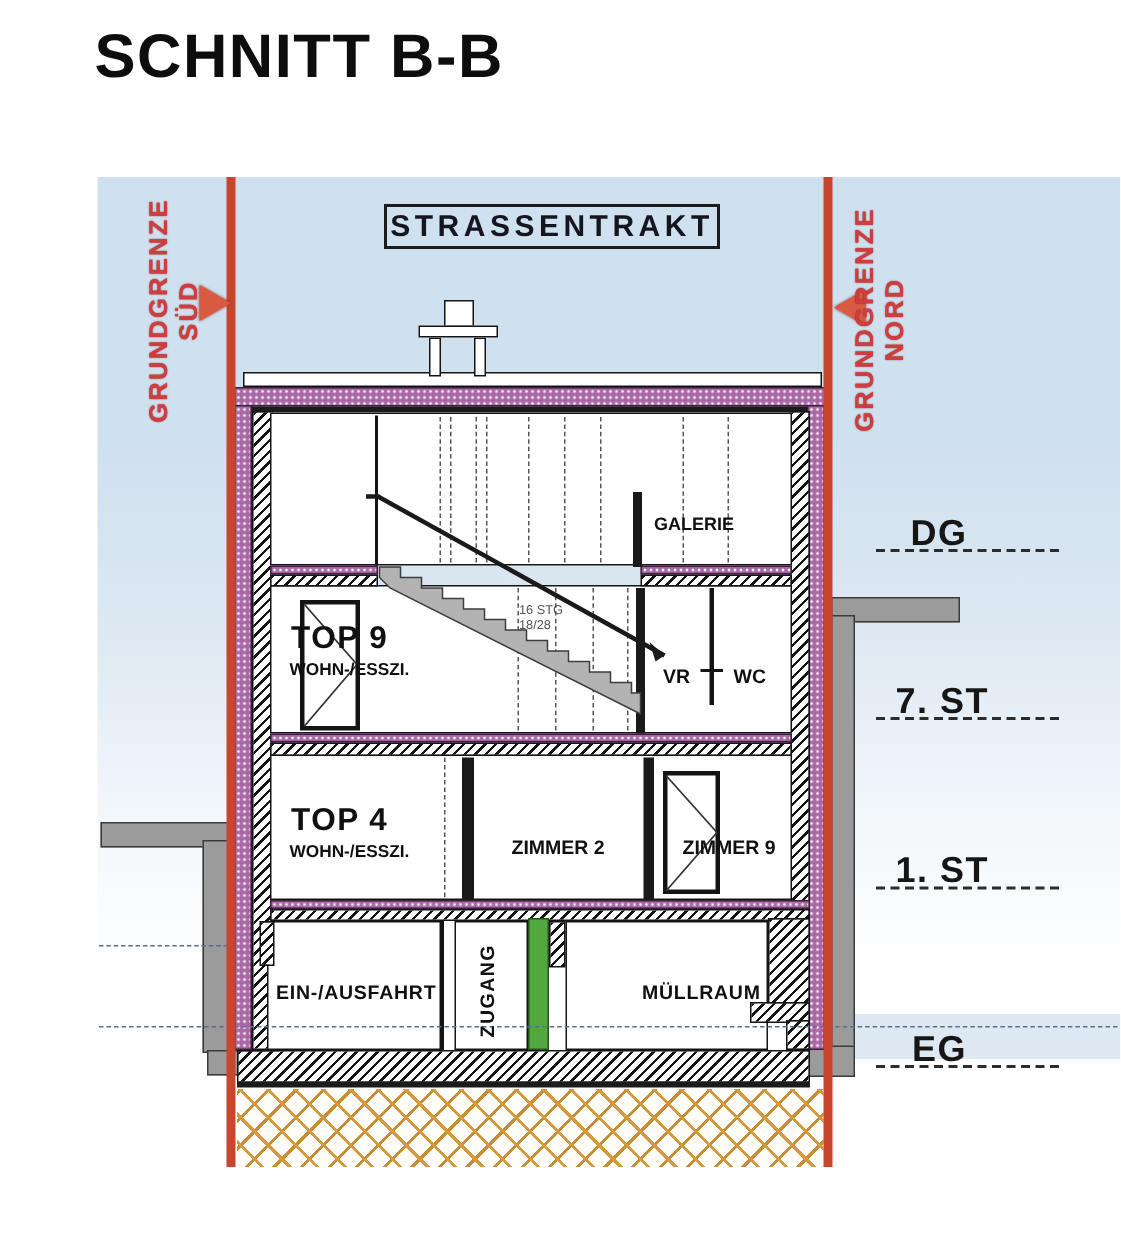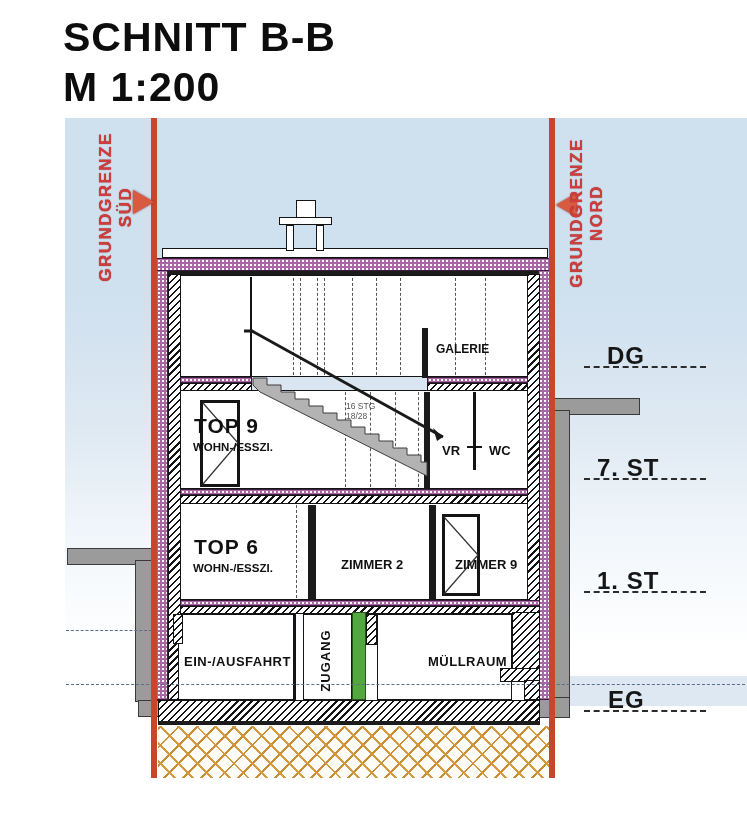--- a/index.html
+++ b/index.html
@@ -49,21 +49,20 @@
   .bluedash{border-top:1.4px dashed #5b6d8f;}
   .zug{transform:rotate(-90deg);transform-origin:center;}
 </style>
 </head>
 <body>
 
 <div id="stage">
 
   <div class="abs title">
     <div>SCHNITT B-B</div>
-    <div>M 1:200</div>
   </div>
 
   <div class="abs sky"></div>
   <div class="abs eg-band"></div>
 
   <div class="abs ground"></div>
 
   <div class="abs gray" style="left:67px;top:548px;width:88px;height:17px;"></div>
   <div class="abs gray" style="left:135px;top:560px;width:22px;height:142px;"></div>
   <div class="abs gray" style="left:138px;top:700px;width:48px;height:17px;"></div>
@@ -164,31 +163,32 @@
 
   <div class="abs bnd" style="left:25px;top:186px;">
     <div>GRUNDGRENZE</div>
     <div>SÜD</div>
   </div>
   <div class="abs bnd" style="left:496px;top:192px;">
     <div>GRUNDGRENZE</div>
     <div>NORD</div>
   </div>
 
+  <div class="abs htitle">STRASSENTRAKT</div>
 
   <div class="abs rlab" style="left:436px;top:342px;font-size:12px;">GALERIE</div>
   <div class="abs rlab big" style="left:194px;top:414px;">TOP 9</div>
   <div class="abs rlab sub" style="left:193px;top:441px;">WOHN-/ESSZI.</div>
   <div class="abs note" style="left:346px;top:401px;text-align:left;">
     <div>16 STG</div>
     <div>18/28</div>
   </div>
   <div class="abs rlab mid" style="left:442px;top:443px;">VR</div>
   <div class="abs rlab mid" style="left:489px;top:443px;">WC</div>
-  <div class="abs rlab big" style="left:194px;top:535px;">TOP 6</div>
+  <div class="abs rlab big" style="left:194px;top:535px;">TOP 4</div>
   <div class="abs rlab sub" style="left:193px;top:562px;">WOHN-/ESSZI.</div>
   <div class="abs rlab mid" style="left:341px;top:557px;">ZIMMER 2</div>
   <div class="abs rlab mid" style="left:455px;top:557px;">ZIMMER 9</div>
   <div class="abs rlab mid" style="left:184px;top:654px;letter-spacing:.5px;">EIN-/AUSFAHRT</div>
   <div class="abs rlab mid zug" style="left:288px;top:653px;width:74px;text-align:center;letter-spacing:1px;">ZUGANG</div>
   <div class="abs rlab mid" style="left:404px;top:654px;letter-spacing:.5px;margin-left:24px;">MÜLLRAUM</div>
 
   <div class="abs lvl" style="left:607px;top:342px;">DG</div>
   <div class="abs lvl-line" style="left:584px;top:366px;"></div>
   <div class="abs lvl" style="left:597px;top:454px;">7. ST</div>

